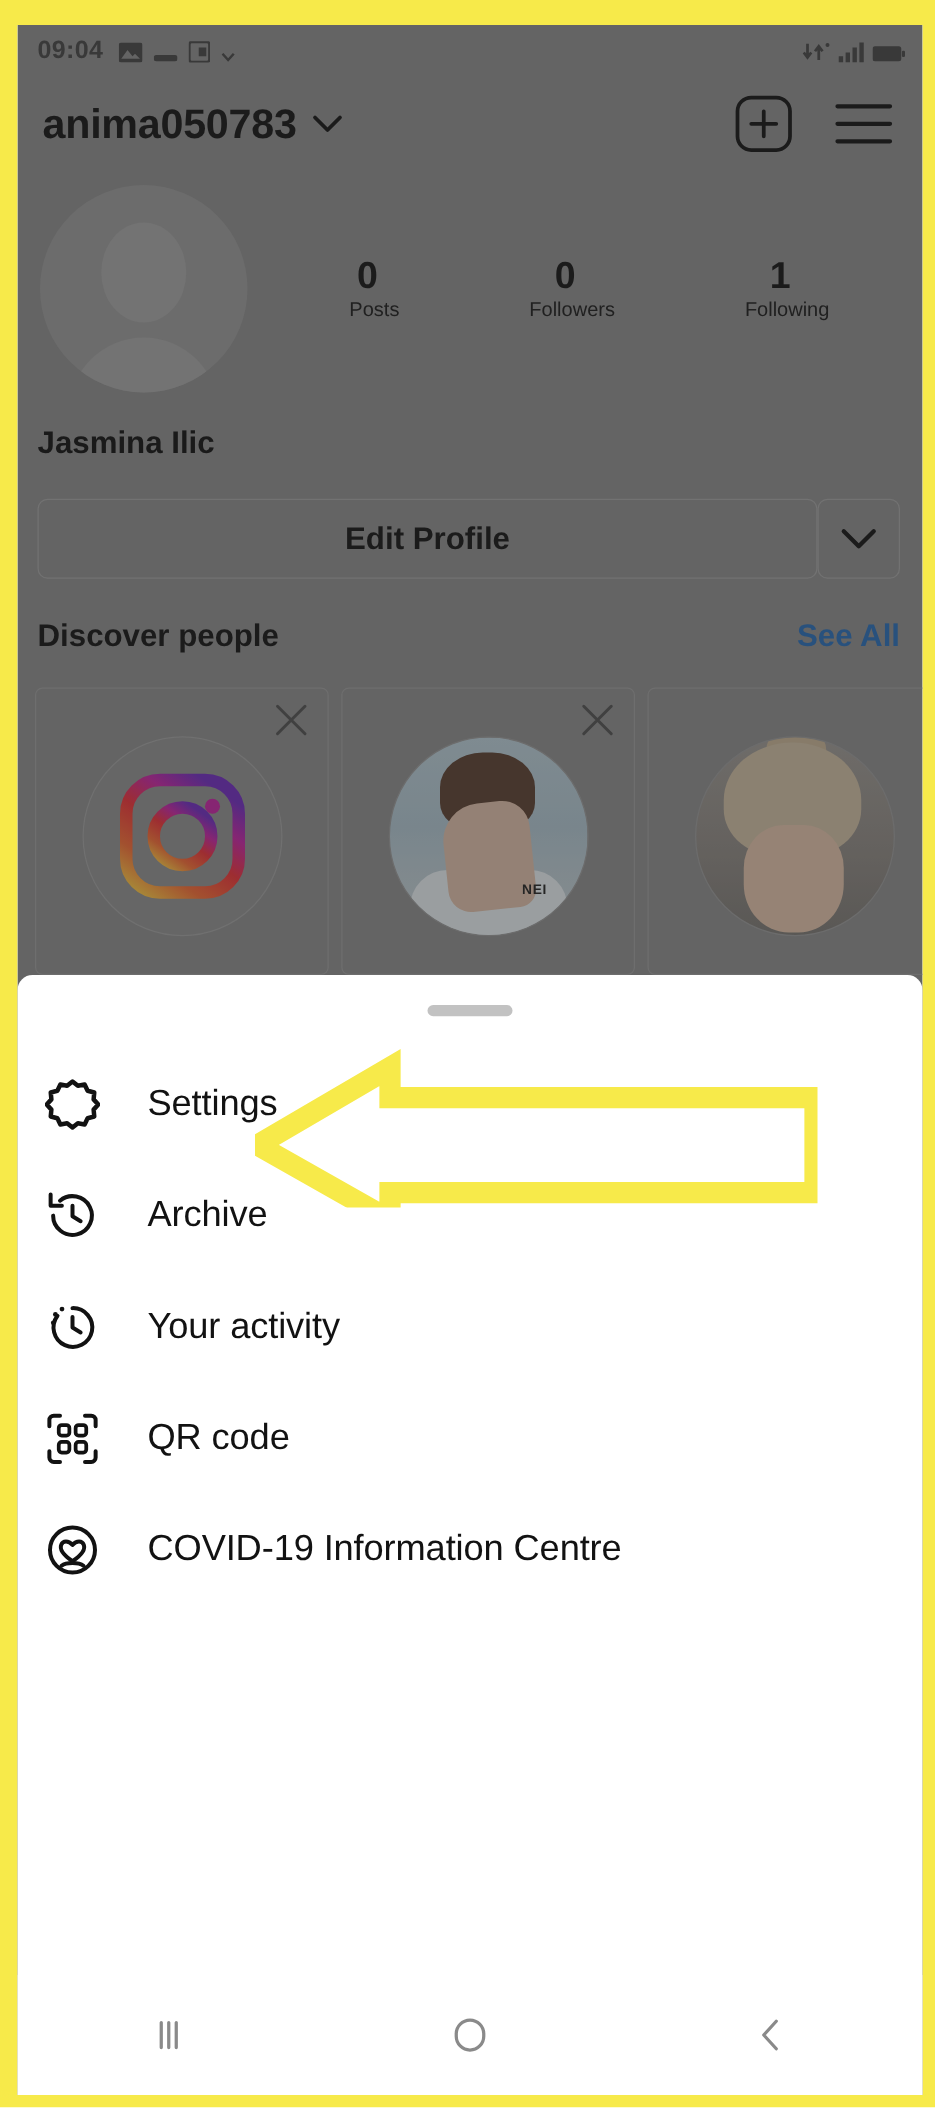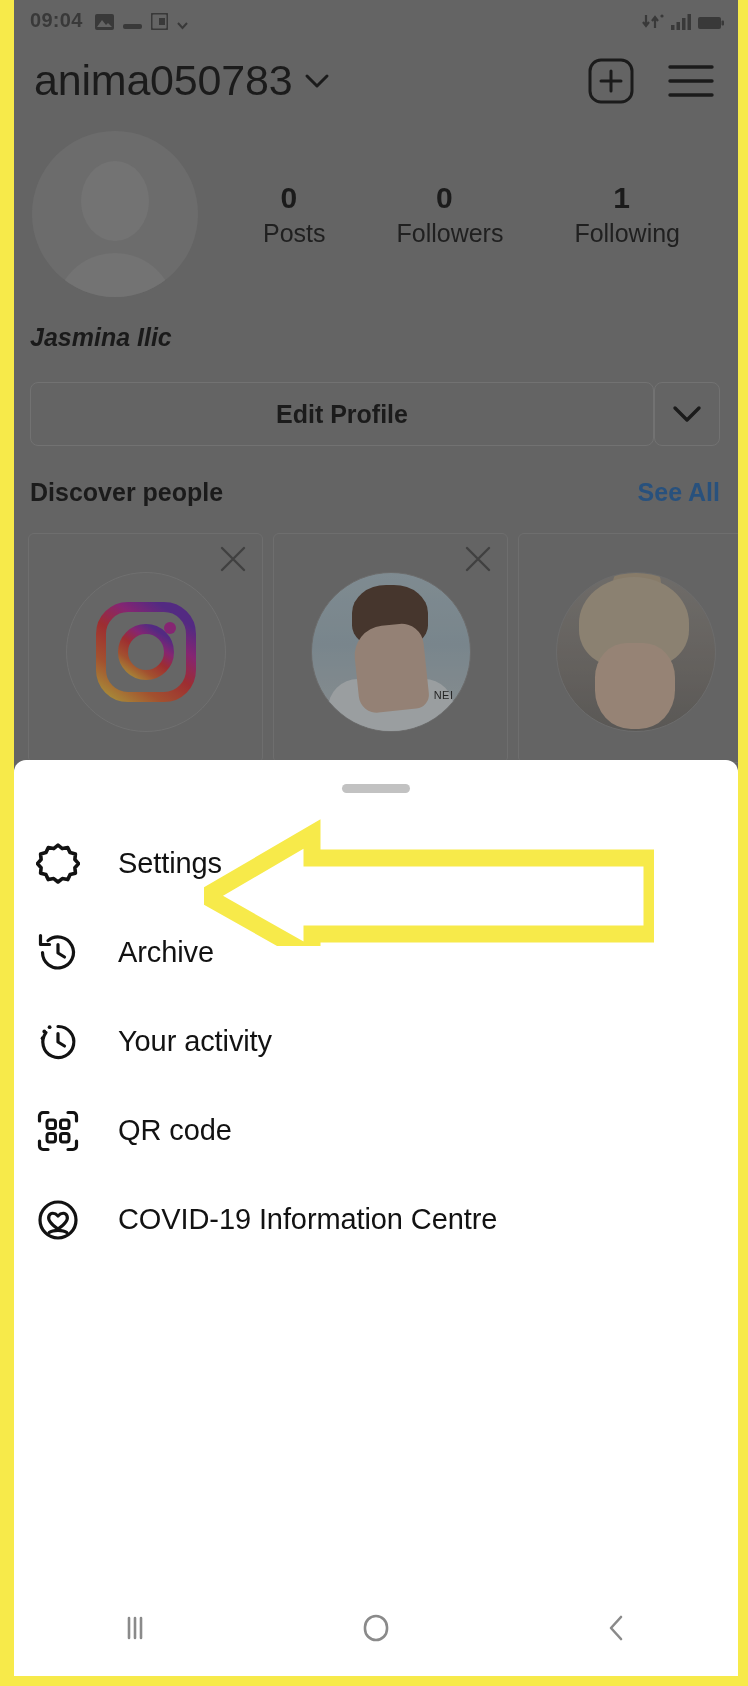--- a/index.html
+++ b/index.html
@@ -14,21 +14,21 @@
     overflow: hidden;
   }
 
   
   #frame {
     position: relative;
     width: 748px;
     height: 1686px;
     box-sizing: border-box;
     background: #f7ea4a;
-    padding: 0 10px 10px 14px;
+    padding: 20px 10px 10px 14px;
   }
   #phone {
     position: relative;
     width: 100%;
     height: 100%;
     background: #ffffff;
     overflow: hidden;
   }
 
   
@@ -59,22 +59,22 @@
   .sb-ico { display:block; }
 
   
   #appheader {
     display: flex;
     align-items: center;
     padding: 26px 24px 0 20px;
     box-sizing: border-box;
   }
   #username {
-    font-size: 43px;
-    font-weight: 400;
+    font-size: 33px;
+    font-weight: 700;
     color: #1a1a1a;
     letter-spacing: -.2px;
   }
   .chev-small { margin-left: 12px; display:block; }
   #appheader .spacer { flex: 1; }
   .hdr-btn { margin-left: 34px; display:block; }
 
   
   #profile-row {
     display: flex;
@@ -113,32 +113,31 @@
     padding-left: 24px;
   }
   .stat { text-align: center; }
   .stat .num {
     font-size: 30px;
     font-weight: 700;
     color: #1a1a1a;
     line-height: 1.25;
   }
   .stat .lbl {
-    font-size: 25px;
+    font-size: 16px;
     color: #222;
     line-height: 1.3;
     margin-left: 11px;
   }
 
   #fullname {
     font-size: 25px;
     font-weight: 700;
     color: #181818;
     padding: 26px 0 0 16px;
-    font-style: italic;
   }
 
   
   #edit-row {
     display: flex;
     align-items: center;
     gap: 0;
     padding: 30px 18px 0 16px;
     box-sizing: border-box;
   }
@@ -228,22 +227,22 @@
   .pic .hand {
     position:absolute; left: 44px; top: 52px; width: 70px; height: 86px;
     background: #d9bca8; border-radius: 30px 22px 14px 18px;
     transform: rotate(-6deg);
   }
   .pic .shirt {
     position:absolute; left: 16px; bottom: -4px; width: 126px; height: 56px;
     background: #e3e9ec; border-radius: 30px 30px 0 0;
   }
   .pic .nei {
-    position:absolute; right: 16px; bottom: 30px;
-    font-size: 11px; font-weight:400; color:#2a2a2a; letter-spacing:.5px;
+    position:absolute; right: 32px; bottom: 30px;
+    font-size: 11px; font-weight:700; color:#2a2a2a; letter-spacing:.5px;
   }
   .pic .hair2 {
     position:absolute; left: 22px; top: 4px; width: 110px; height: 92px;
     background: #cbbba2; border-radius: 50% 50% 42% 42%;
   }
   .pic .bun {
     position:absolute; left: 56px; top: -10px; width: 48px; height: 40px;
     background: #c4b296; border-radius: 50%;
   }
   .pic .face2 {

